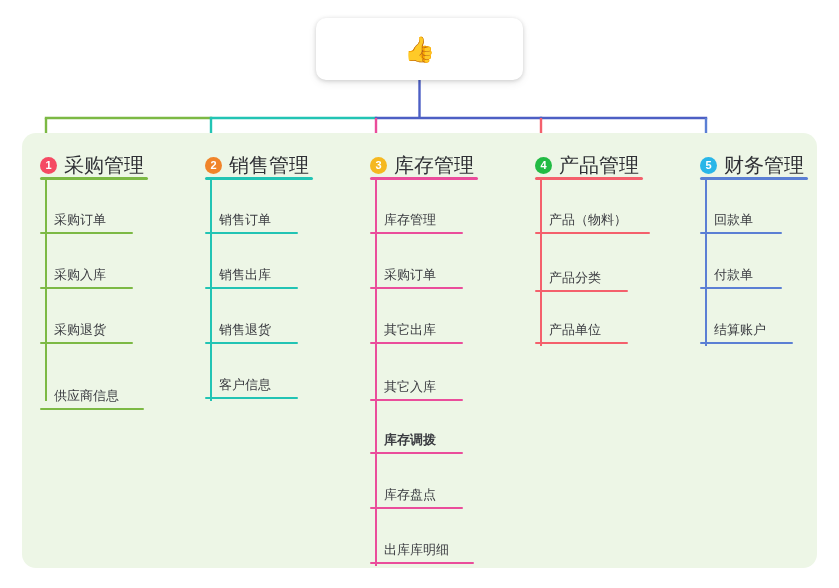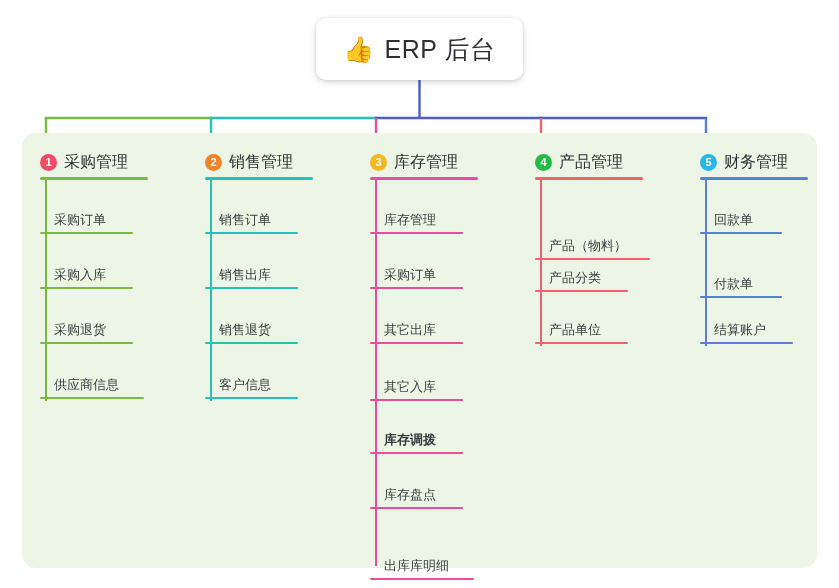--- a/index.html
+++ b/index.html
@@ -39,21 +39,21 @@
   .col-head{
     position:absolute;top:0;left:0;display:flex;align-items:center;gap:7px;
     white-space:nowrap;
   }
   .badge{
     width:17px;height:17px;border-radius:50%;
     display:flex;align-items:center;justify-content:center;
     color:#ffffff;font-size:11px;line-height:1;font-weight:bold;
     flex:none;
   }
-  .col-title{font-size:16px;color:#2f3035;}
+  .col-title{font-size:20px;color:#2f3035;}
   .head-rule{position:absolute;left:0;height:3px;border-radius:2px;}
   .spine{position:absolute;width:2px;}
 
   .item{position:absolute;left:0;}
   .item-label{
     position:absolute;left:14px;bottom:5px;font-size:13px;color:#3a3b40;
     white-space:nowrap;
   }
   .item-rule{position:absolute;left:0;bottom:0;height:2px;border-radius:1px;}
 </style>
@@ -70,21 +70,20 @@
       <line x1="539.8" y1="118" x2="707.2" y2="118" stroke="#4d5fc4" stroke-width="2.4" stroke-linecap="butt"></line>
       <line x1="46" y1="118" x2="46" y2="141" stroke="#7cb944" stroke-width="2.4" stroke-linecap="butt"></line>
       <line x1="211" y1="118" x2="211" y2="141" stroke="#22c4b4" stroke-width="2.4" stroke-linecap="butt"></line>
       <line x1="376" y1="118" x2="376" y2="141" stroke="#ea4d9b" stroke-width="2.4" stroke-linecap="butt"></line>
       <line x1="541" y1="118" x2="541" y2="141" stroke="#f4606c" stroke-width="2.4" stroke-linecap="butt"></line>
       <line x1="706" y1="118" x2="706" y2="141" stroke="#5b7fd4" stroke-width="2.4" stroke-linecap="butt"></line>
     </svg>
 
   <div class="root-card">
     <span class="root-emoji">👍</span>
-    <span class="root-title">ERP 后台</span>
   </div>
 
   <div class="panel"></div>
 
   <div id="columns">
       <div class="col" style="left: 40px;">
         <div class="col-head" style="top: 152px;">
           <span class="badge" style="background: rgb(245, 74, 99);">1</span>
           <span class="col-title">采购管理</span>
         </div>
@@ -95,21 +94,21 @@
           <div class="item-rule" style="width: 93px; background: rgb(124, 185, 68);"></div>
         </div>
         <div class="item" style="top: 259px; height: 30px; width: 93px;">
           <span class="item-label">采购入库</span>
           <div class="item-rule" style="width: 93px; background: rgb(124, 185, 68);"></div>
         </div>
         <div class="item" style="top: 314px; height: 30px; width: 93px;">
           <span class="item-label">采购退货</span>
           <div class="item-rule" style="width: 93px; background: rgb(124, 185, 68);"></div>
         </div>
-        <div class="item" style="top: 369px; height: 30px; width: 104px;">
+        <div class="item" style="top: 380px; height: 30px; width: 104px;">
           <span class="item-label">供应商信息</span>
           <div class="item-rule" style="width: 104px; background: rgb(124, 185, 68);"></div>
         </div>
       </div>
       <div class="col" style="left: 205px;">
         <div class="col-head" style="top: 152px;">
           <span class="badge" style="background: rgb(240, 132, 42);">2</span>
           <span class="col-title">销售管理</span>
         </div>
         <div class="head-rule" style="top: 177px; width: 108px; background: rgb(34, 196, 180);"></div>
@@ -155,33 +154,33 @@
           <div class="item-rule" style="width: 93px; background: rgb(234, 77, 155);"></div>
         </div>
         <div class="item" style="top: 424px; height: 30px; width: 93px; font-weight: bold;">
           <span class="item-label">库存调拨</span>
           <div class="item-rule" style="width: 93px; background: rgb(234, 77, 155);"></div>
         </div>
         <div class="item" style="top: 479px; height: 30px; width: 93px;">
           <span class="item-label">库存盘点</span>
           <div class="item-rule" style="width: 93px; background: rgb(234, 77, 155);"></div>
         </div>
-        <div class="item" style="top: 534px; height: 30px; width: 104px; margin-top: 16px;">
+        <div class="item" style="top: 534px; height: 30px; width: 104px;">
           <span class="item-label">出库库明细</span>
           <div class="item-rule" style="width: 104px; background: rgb(234, 77, 155);"></div>
         </div>
       </div>
       <div class="col" style="left: 535px;">
         <div class="col-head" style="top: 152px;">
           <span class="badge" style="background: rgb(34, 187, 68);">4</span>
           <span class="col-title">产品管理</span>
         </div>
         <div class="head-rule" style="top: 177px; width: 108px; background: rgb(244, 96, 108);"></div>
         <div class="spine" style="left: 5px; top: 179px; height: 167px; background: rgb(244, 96, 108);"></div>
-        <div class="item" style="top: 204px; height: 30px; width: 115px; margin-top: 26px;">
+        <div class="item" style="top: 204px; height: 30px; width: 115px;">
           <span class="item-label">产品（物料）</span>
           <div class="item-rule" style="width: 115px; background: rgb(244, 96, 108);"></div>
         </div>
         <div class="item" style="top: 262px; height: 30px; width: 93px;">
           <span class="item-label">产品分类</span>
           <div class="item-rule" style="width: 93px; background: rgb(244, 96, 108);"></div>
         </div>
         <div class="item" style="top: 314px; height: 30px; width: 93px;">
           <span class="item-label">产品单位</span>
           <div class="item-rule" style="width: 93px; background: rgb(244, 96, 108);"></div>
@@ -191,21 +190,21 @@
         <div class="col-head" style="top: 152px;">
           <span class="badge" style="background: rgb(41, 182, 232);">5</span>
           <span class="col-title">财务管理</span>
         </div>
         <div class="head-rule" style="top: 177px; width: 108px; background: rgb(91, 127, 212);"></div>
         <div class="spine" style="left: 5px; top: 179px; height: 167px; background: rgb(91, 127, 212);"></div>
         <div class="item" style="top: 204px; height: 30px; width: 82px;">
           <span class="item-label">回款单</span>
           <div class="item-rule" style="width: 82px; background: rgb(91, 127, 212);"></div>
         </div>
-        <div class="item" style="top: 268px; height: 30px; width: 82px;">
+        <div class="item" style="top: 259px; height: 30px; width: 82px;">
           <span class="item-label">付款单</span>
           <div class="item-rule" style="width: 82px; background: rgb(91, 127, 212);"></div>
         </div>
         <div class="item" style="top: 314px; height: 30px; width: 93px;">
           <span class="item-label">结算账户</span>
           <div class="item-rule" style="width: 93px; background: rgb(91, 127, 212);"></div>
         </div>
       </div>
     </div>
 

